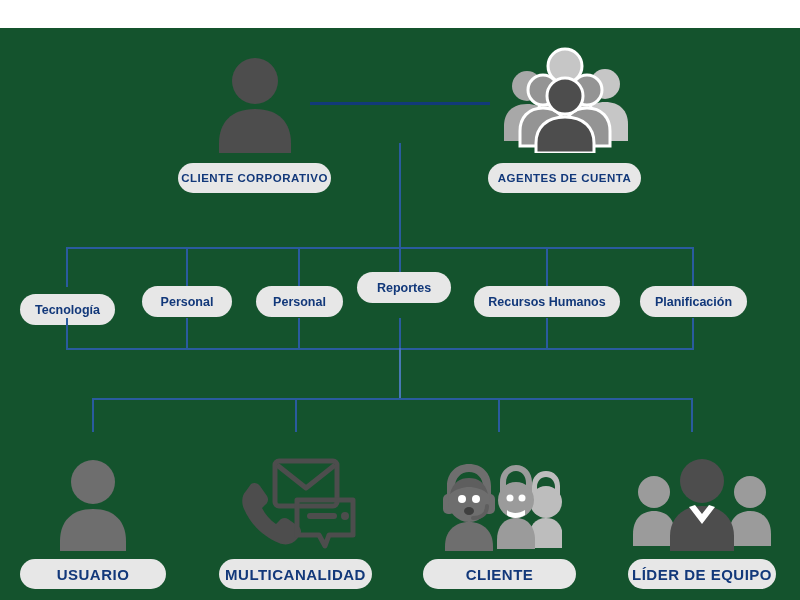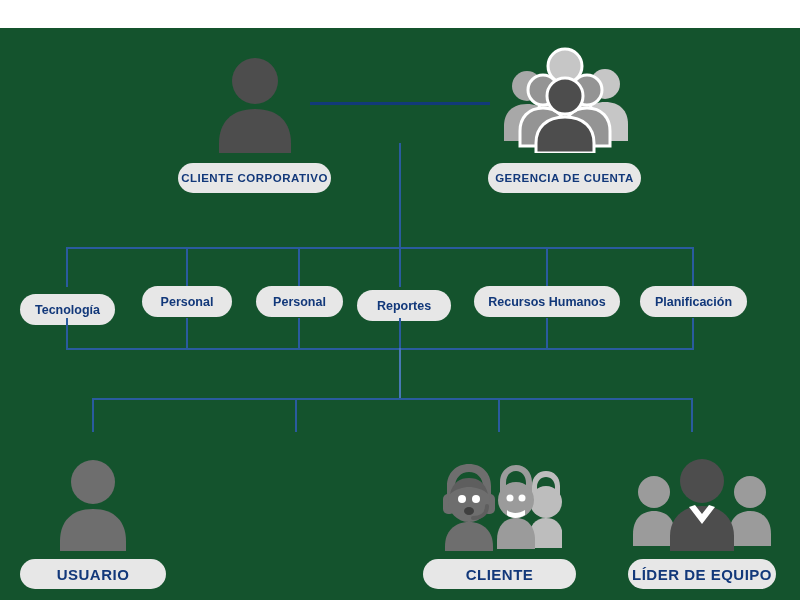--- a/index.html
+++ b/index.html
@@ -116,40 +116,40 @@
           <circle cx="86" cy="44" r="15" stroke="#ffffff" stroke-width="3"></circle>
           <path d="M86 62 C71 62 63 72 63 85 L63 100 L109 100 L109 85 C109 72 101 62 86 62 Z" stroke="#ffffff" stroke-width="3"></path>
         </g>
 
         <g fill="#4d4d4d">
           <circle cx="64" cy="50" r="18" stroke="#ffffff" stroke-width="3"></circle>
           <path d="M64 71 C45 71 35 82 35 97 L35 107 L93 107 L93 97 C93 82 83 71 64 71 Z" stroke="#ffffff" stroke-width="3"></path>
         </g>
       </svg>
     </div>
-    <div class="pill cap" style="left:0; top:117px; width:153px;">GERENCIA DE CUENTA</div>
+    <div class="pill cap" style="left:0; top:117px; width:153px;">AGENTES DE CUENTA</div>
   </div>
 
   <div class="line h dark" style="left:310px; top:74px; width:180px;"></div>
 
   <div class="line v" style="left:399px; top:115px; height:106px;"></div>
 
   <div class="line h" style="left:66px; top:219px; width:628px;"></div>
 
   <div class="line v" style="left:66px; top:219px; height:40px;"></div>
   <div class="line v" style="left:186px; top:219px; height:40px;"></div>
   <div class="line v" style="left:298px; top:219px; height:40px;"></div>
   <div class="line v" style="left:399px; top:219px; height:40px;"></div>
   <div class="line v" style="left:546px; top:219px; height:40px;"></div>
   <div class="line v" style="left:692px; top:219px; height:40px;"></div>
 
   <div class="pill dept" style="left:20px; top:266px; width:95px;">Tecnología</div>
   <div class="pill dept" style="left:142px; top:258px; width:90px;">Personal</div>
   <div class="pill dept" style="left:256px; top:258px; width:87px;">Personal</div>
-  <div class="pill dept" style="left:357px; top:262px; width:94px;">Reportes</div>
+  <div class="pill dept" style="left:357px; top:244px; width:94px;">Reportes</div>
   <div class="pill dept" style="left:474px; top:258px; width:146px;">Recursos Humanos</div>
   <div class="pill dept" style="left:640px; top:258px; width:107px;">Planificación</div>
 
   <div class="line v" style="left:66px; top:290px; height:31px;"></div>
   <div class="line v" style="left:186px; top:290px; height:31px;"></div>
   <div class="line v" style="left:298px; top:290px; height:31px;"></div>
   <div class="line v" style="left:399px; top:290px; height:31px;"></div>
   <div class="line v" style="left:546px; top:290px; height:31px;"></div>
   <div class="line v" style="left:692px; top:290px; height:31px;"></div>
 
@@ -167,20 +167,40 @@
   <div class="node" style="left:20px; top:428px;">
     <div class="icon-box" style="position:relative; width:146px; height:95px;">
       <svg width="90" height="95" viewBox="0 0 90 95" aria-hidden="true">
         <circle cx="45" cy="26" r="22" fill="#6e6e6e"></circle>
         <path d="M45 53 C23 53 12 66 12 85 L12 95 L78 95 L78 85 C78 66 67 53 45 53 Z" fill="#6e6e6e"></path>
       </svg>
     </div>
     <div class="pill leaf" style="left:0; top:103px; width:146px;">USUARIO</div>
   </div>
 
+  <div class="node" style="left:219px; top:428px;">
+    <div class="icon-box" style="position:relative; width:153px; height:95px;">
+      <svg width="125" height="95" viewBox="0 0 125 95" aria-hidden="true">
+
+        <g fill="none" stroke="#4d4d4d" stroke-width="5" stroke-linejoin="round">
+          <rect x="42" y="5" width="62" height="45" rx="4"></rect>
+          <path d="M44 9 L73 32 L102 9"></path>
+        </g>
+
+        <path d="M13 35 C9 39 8 46 11 53 C18 69 31 81 46 87 C53 90 60 88 64 83 L67 79 C69 76 68 72 65 70 L55 63 C52 61 48 62 46 65 L43 68 C37 64 32 58 29 52 L32 49 C35 47 36 43 34 40 L27 30 C25 27 21 26 18 28 Z" fill="#4d4d4d"></path>
+
+        <g stroke="#4d4d4d" stroke-width="5" fill="none" stroke-linejoin="round">
+          <path d="M64 44 L120 44 L120 79 L96 79 L92 90 L86 79 L64 79 Z"></path>
+        </g>
+        <rect x="74" y="57" width="30" height="6" rx="3" fill="#4d4d4d"></rect>
+        <circle cx="112" cy="60" r="4" fill="#4d4d4d"></circle>
+      </svg>
+    </div>
+    <div class="pill leaf" style="left:0; top:103px; width:153px;">MULTICANALIDAD</div>
+  </div>
 
   <div class="node" style="left:423px; top:428px;">
     <div class="icon-box" style="position:relative; width:153px; height:95px;">
       <svg width="125" height="95" viewBox="0 0 125 95" aria-hidden="true">
 
         <g fill="#bdbdbd">
           <path d="M95 30 C95 21 101 15 109 15 C117 15 123 21 123 30 L123 40 L118 40 L118 31 C118 25 114 21 109 21 C104 21 100 25 100 31 L100 40 L95 40 Z"></path>
           <circle cx="109" cy="46" r="16"></circle>
           <path d="M109 62 C98 62 92 70 92 82 L92 92 L126 92 L126 82 C126 70 120 62 109 62 Z"></path>
         </g>

